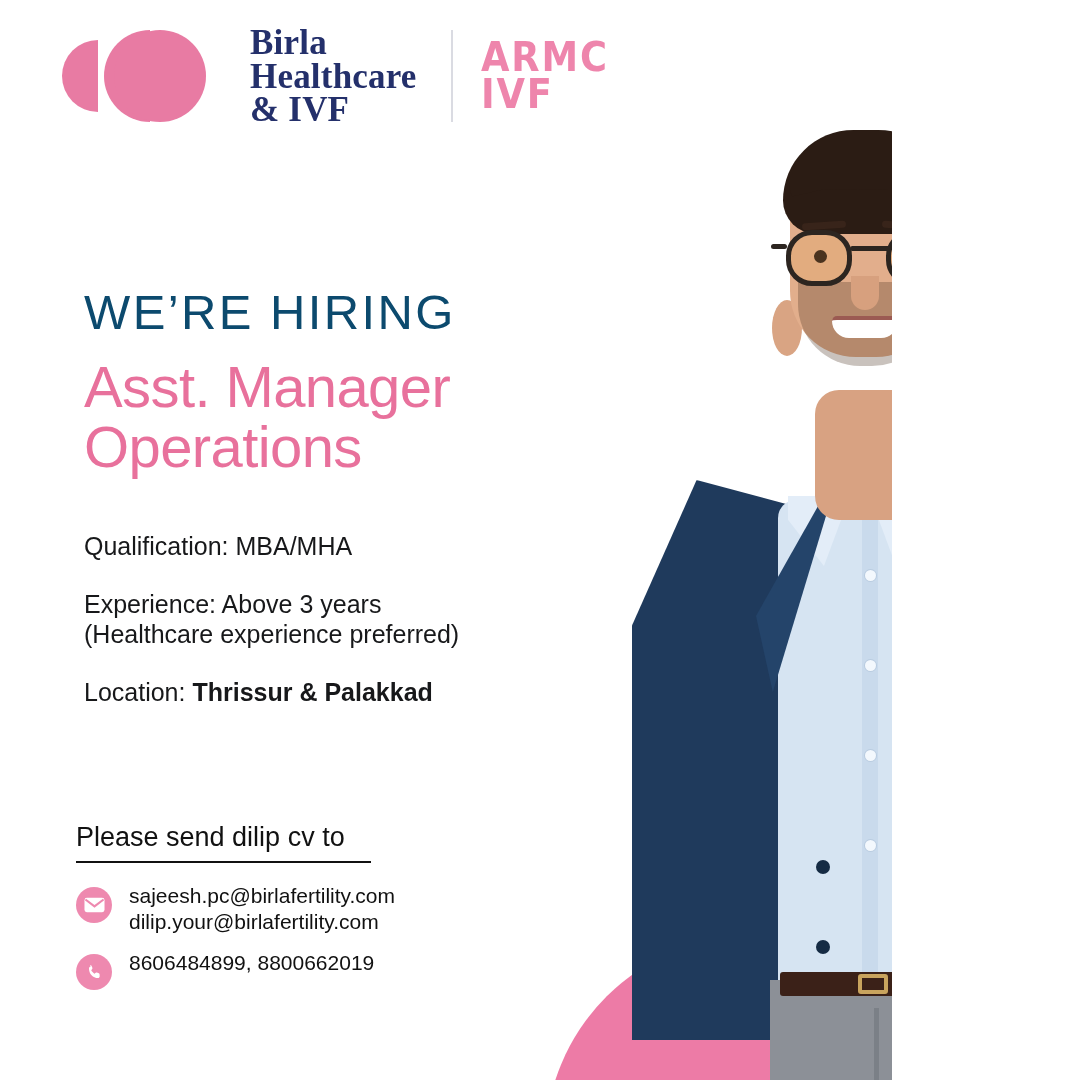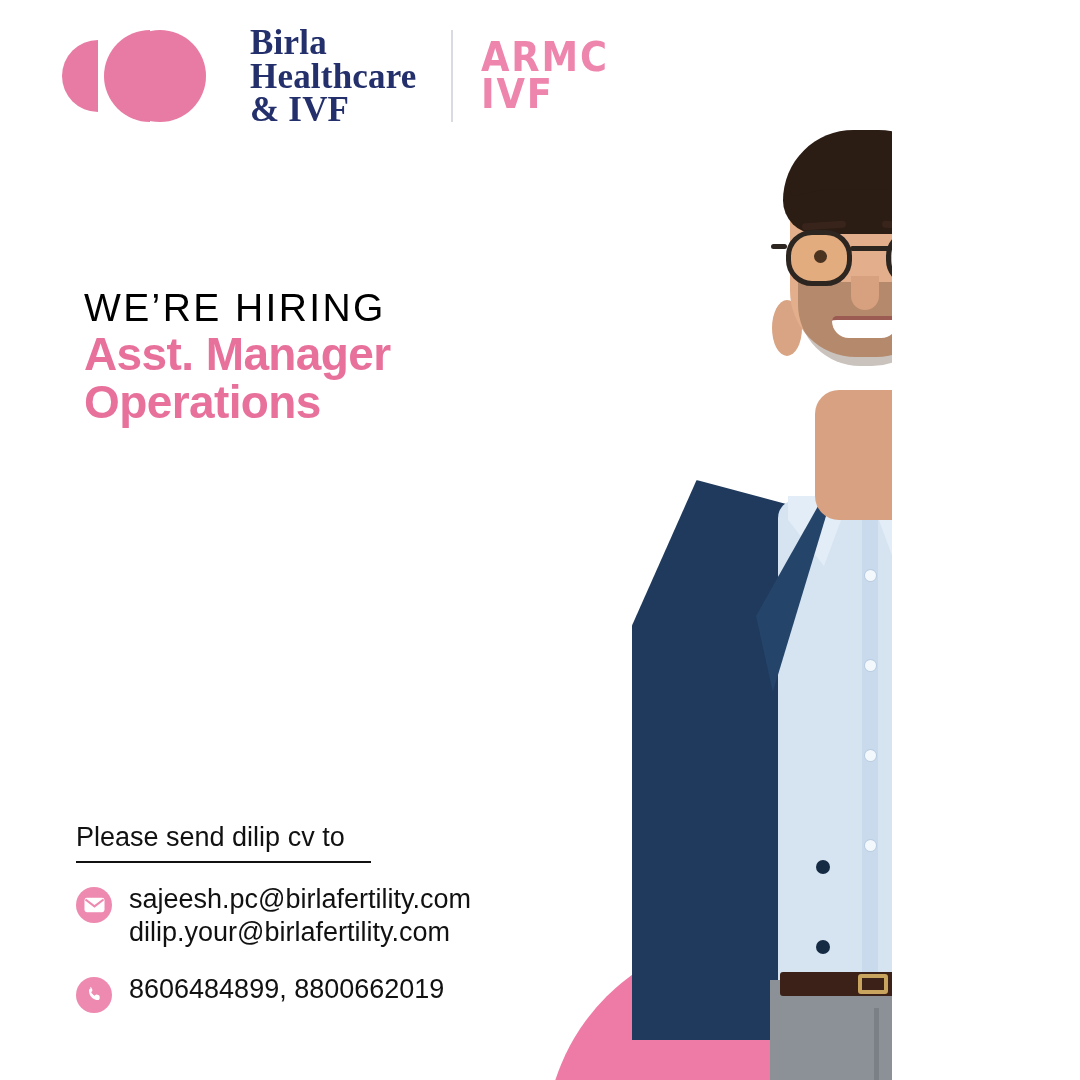--- a/index.html
+++ b/index.html
@@ -229,26 +229,26 @@
     position:absolute; right:32px; top:20px;
     display:flex; align-items:center; gap:12px;
     color:#6F7378; font-size:27px;
   }
   .globe { width:26px; height:26px; flex:0 0 26px; }
 
   
   .copy { position:absolute; left:84px; top:288px; width:470px; z-index:6; }
 
   .kicker {
-    color:#000000; font-size:39px; letter-spacing:2.4px;
+    color:#0c4a6e; font-size:49px; letter-spacing:2.4px;
     font-weight:400; line-height:1;
   }
   .role {
-    color:#E8719C; font-weight:700; font-size:46px;
-    line-height:1.04; letter-spacing:-0.6px; margin-top:4px;
+    color:#E8719C; font-weight:400; font-size:58px;
+    line-height:1.04; letter-spacing:-0.6px; margin-top:20px;
   }
   .role .l2 { display:block; }
 
   .details { margin-top:54px; color:#17181A; font-size:25px; line-height:1.18; }
   .details .row { margin-bottom:29px; }
   .details .row:last-child { margin-bottom:0; }
   .details b { font-weight:700; }
 
   
   .contact { position:absolute; left:76px; top:822px; z-index:6; }
@@ -258,23 +258,23 @@
     padding-right:26px;
   }
   .clines { margin-top:20px; }
   .cline { display:flex; align-items:flex-start; gap:17px; }
   .cline + .cline { margin-top:6px; }
   .cicon {
     flex:0 0 36px; width:36px; height:36px; margin-top:4px;
     background:#EE89AF; border-radius:50%;
     display:flex; align-items:center; justify-content:center;
   }
-  .ctext { font-size:27px; color:#111; line-height:1.22; }
+  .ctext { font-size:21px; color:#111; line-height:1.22; }
   .ctext span { display:block; }
-  .cline.phone { margin-top:24px; }
+  .cline.phone { margin-top:16px; }
 </style>
 </head>
 <body>
 
 <div class="poster">
 
   <div class="pink-blob"></div>
 
   <div class="photo">
     <div class="ph-jacket-l"></div>
@@ -339,20 +339,32 @@
 
   </div>
 
   <div class="copy">
     <div class="kicker">WE’RE HIRING</div>
     <div class="role">
       <span>Asst. Manager</span>
       <span class="l2">Operations</span>
     </div>
 
+    <div class="details">
+      <div class="row">
+        <span>Qualification: MBA/MHA</span>
+      </div>
+      <div class="row">
+        <div>Experience: Above 3 years</div>
+        <div>(Healthcare experience preferred)</div>
+      </div>
+      <div class="row">
+        <span>Location: </span><b>Thrissur &amp; Palakkad</b>
+      </div>
+    </div>
   </div>
 
   <div class="contact">
     <div class="cv-label">Please send dilip cv to</div>
 
     <div class="clines">
       <div class="cline">
         <span class="cicon">
           <svg width="21" height="16" viewBox="0 0 22 16">
             <rect x="0.5" y="0.5" width="21" height="15" rx="2.5" fill="#ffffff"></rect>

